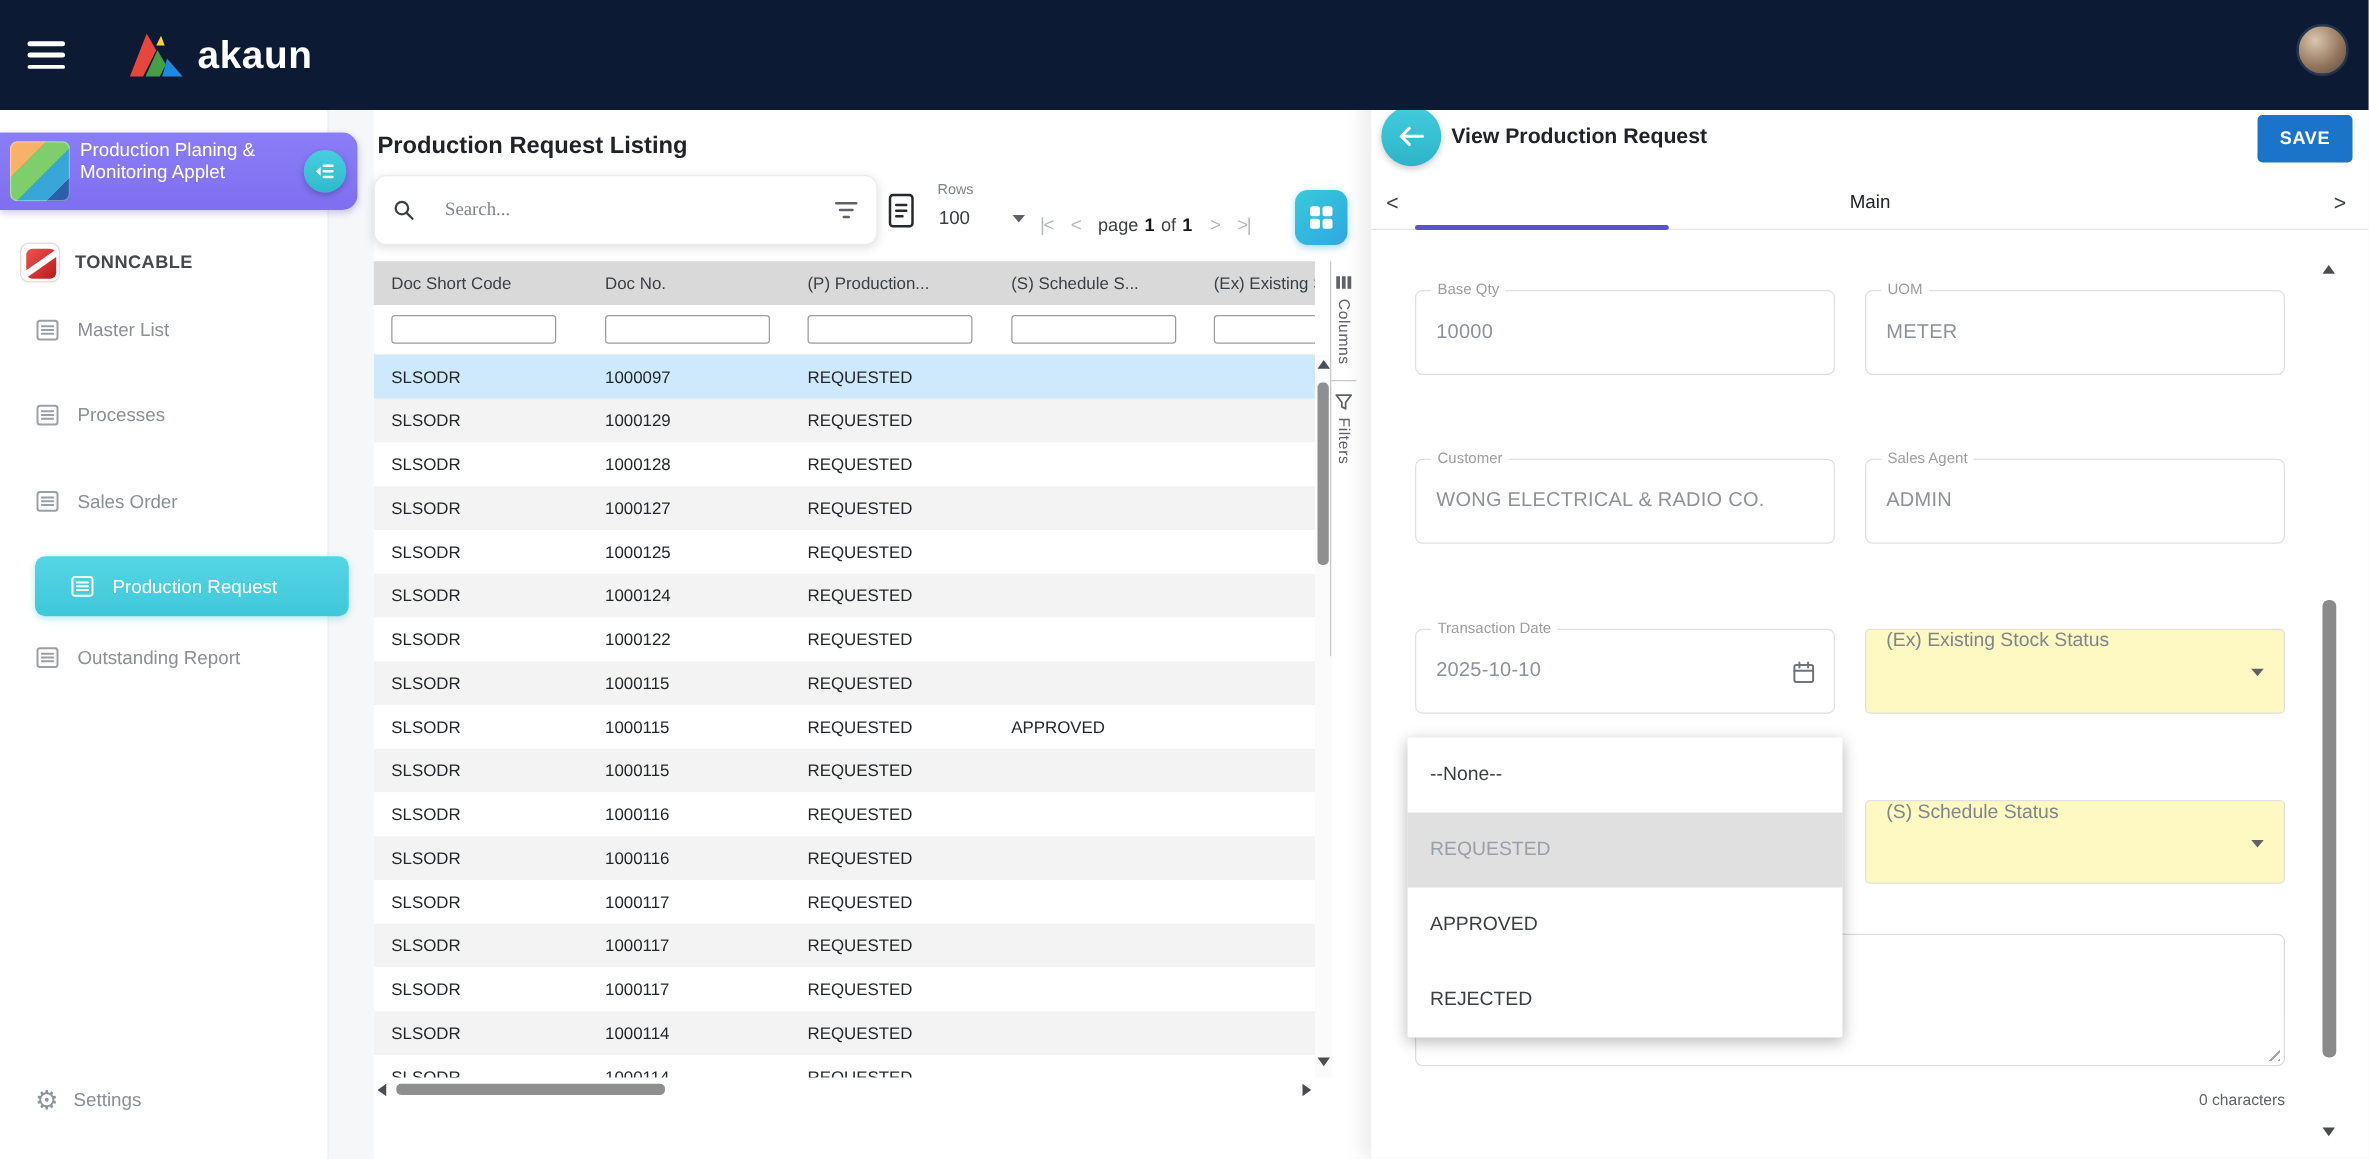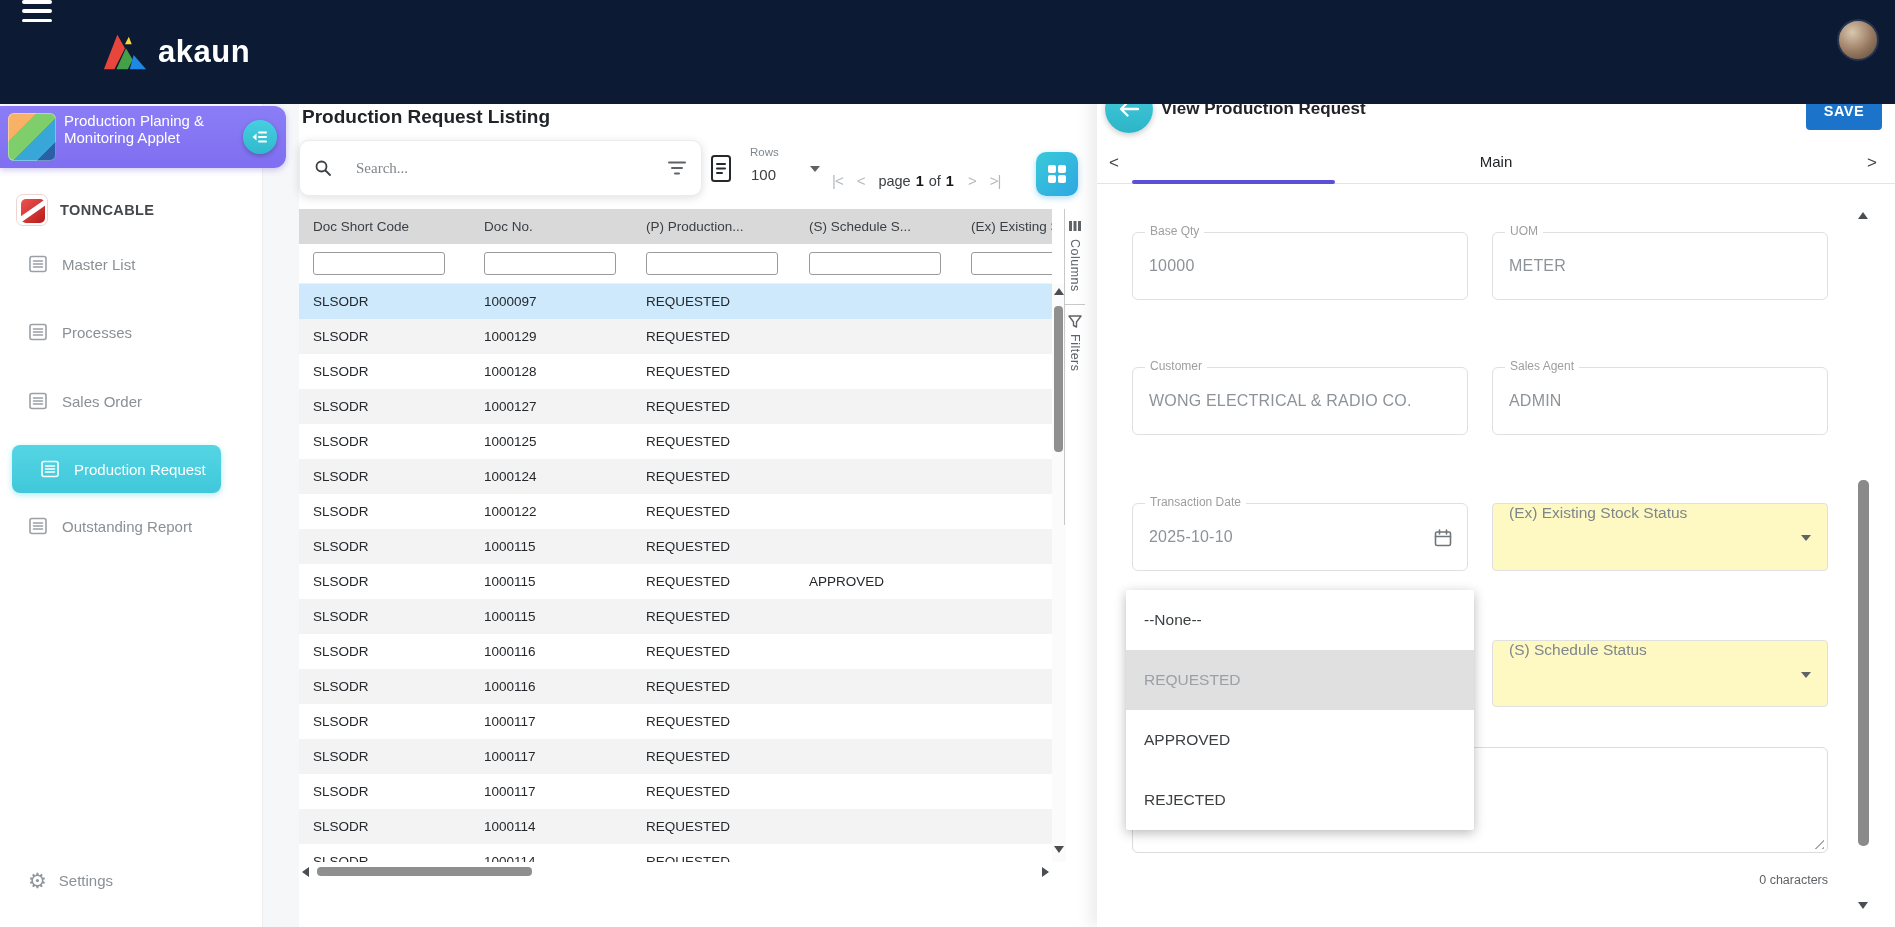--- a/index.html
+++ b/index.html
@@ -1,20 +1,20 @@
 <!DOCTYPE html>
 <html><head>
 <meta charset="utf-8">
 <style>
   *{box-sizing:border-box;margin:0;padding:0}
   html,body{width:1895px;height:927px}
   body{position:relative;overflow:hidden;background:#f6f7f9;font-family:"Liberation Sans",sans-serif;-webkit-font-smoothing:antialiased}
 
   
-  .topbar{position:absolute;left:0;top:0;width:1895px;height:104px;background:#0c1a33;display:flex;z-index:10}
+  .topbar{position:absolute;left:0;top:0;width:1895px;height:88px;background:#0c1a33;display:flex;align-items:center;z-index:10}
   .hamburger{margin-left:22px;width:30px;height:22px;display:flex;flex-direction:column;justify-content:space-between;cursor:pointer}
   .hamburger span{display:block;height:3.5px;background:#fff;border-radius:2px}
   .logo-wrap{display:flex;align-items:center;margin-left:50px}
   .logo-text{color:#fff;font-size:31px;font-weight:bold;letter-spacing:.5px;margin-left:10px}
   .avatar{position:absolute;right:16px;top:19px;width:42px;height:42px;border-radius:50%;background:radial-gradient(circle at 35% 30%,#d9c7ae,#97785f 55%,#55483a);border:2px solid #24344f;cursor:pointer}
 
   
   .sidebar{position:absolute;left:0;top:80px;width:263px;height:847px;background:#fff;border-right:1px solid #ededed;z-index:3}
   .applet-banner{position:absolute;left:0;top:26px;width:286px;height:62px;background:linear-gradient(180deg,#8b7df6,#7f6ff1);border-radius:0 12px 12px 0;box-shadow:0 2px 6px rgba(90,70,220,.3)}
   .applet-icon{position:absolute;left:8px;top:7px;width:48px;height:48px;border-radius:6px;background:linear-gradient(135deg,#f7b267 0 30%,#7ecf6c 30% 55%,#38a6d8 55% 80%,#2b5fa8 80%);box-shadow:inset 0 0 0 1px rgba(255,255,255,.35)}
@@ -25,34 +25,34 @@
   .tonn-logo:before{content:"";position:absolute;left:4px;top:4px;width:24px;height:24px;border-radius:5px;background:linear-gradient(135deg,#ef5350,#b71c1c)}
   .tonn-logo:after{content:"";position:absolute;left:-4px;top:12px;width:44px;height:5px;background:#fff;transform:rotate(-35deg)}
   .company-label{margin-left:12px;font-size:14.5px;font-weight:bold;color:#45494d;letter-spacing:.4px}
   .nav-item{position:absolute;left:0;width:263px;height:44px;display:flex;align-items:center;padding-left:28px;color:#8a9095;font-size:15px;cursor:pointer}
   .nav-item .nav-ico{margin-right:14px;display:flex}
   .nav-item:nth-child(1){top:162px}
   .nav-item:nth-child(2){top:230px}
   .nav-item:nth-child(3){top:299px}
   .nav-item:nth-child(4){top:365px;height:48px}
   .nav-item:nth-child(5){top:424px}
-  .nav-item.active{left:12px;width:209px;background:linear-gradient(180deg,#55d5e4,#3fc8da);border-radius:8px;color:#fff;box-shadow:0 2px 6px rgba(38,198,218,.35)}
+  .nav-item.active{left:28px;width:251px;background:linear-gradient(180deg,#55d5e4,#3fc8da);border-radius:8px;color:#fff;box-shadow:0 2px 6px rgba(38,198,218,.35)}
   .nav-item.active svg *{stroke:#fff}
   .settings-row{position:absolute;left:0;top:778px;width:263px;height:44px;display:flex;align-items:center;padding-left:28px;color:#8a9095;font-size:15px;cursor:pointer}
   .gear{font-size:21px;color:#8f959a;margin-right:12px;line-height:1}
 
   
   .listing{position:absolute;left:299px;top:80px;width:798px;height:847px;background:#fff}
   .listing-title{position:absolute;left:3px;top:26px;font-size:19px;font-weight:bold;color:#202428}
   .searchbox{position:absolute;left:0;top:60px;width:403px;height:56px;background:#fff;border:1px solid #ececec;border-radius:10px;box-shadow:0 2px 8px rgba(60,64,67,.16);display:flex;align-items:center;padding:0 14px}
   .searchbox input{flex:1;border:none;outline:none;font-size:15px;color:#1d4ed8;margin-left:24px;font-family:Liberation Serif, serif;background:transparent}
   .searchbox input::placeholder{color:#80868b}
   .doc-ico{position:absolute;left:409px;top:73px;cursor:pointer}
   .rows-label{position:absolute;left:451px;top:66px;font-size:11.5px;color:#80868b}
-  .rows-select{position:absolute;left:452px;top:86px;display:flex;align-items:flex-start;cursor:pointer}
+  .rows-select{position:absolute;left:452px;top:86px;display:flex;align-items:center;cursor:pointer}
   .rows-select .val{font-size:15px;color:#3c4043}
   .caret-down{width:0;height:0;border-left:5px solid transparent;border-right:5px solid transparent;border-top:6px solid #5f6368}
   .rows-select .caret-down{margin-left:34px}
   .pager{position:absolute;left:533px;top:92px;display:flex;align-items:center;gap:14px}
   .pg-btn{font-size:15px;color:#b4b8bc;cursor:pointer;letter-spacing:-1px}
   .pg-text{font-size:14.5px;color:#3c4043;display:flex;gap:5px;align-items:center}
   .pg-text b{color:#17191b}
   .grid-btn{position:absolute;left:737px;top:72px;width:42px;height:44px;border-radius:10px;background:linear-gradient(135deg,#38cad9,#2fa7e2);display:flex;align-items:center;justify-content:center;box-shadow:0 2px 6px rgba(47,167,226,.4);cursor:pointer}
 
   .hdr-row{position:absolute;left:0;top:129px;width:753px;height:35px;background:#d9d9d9;display:grid;grid-template-columns:171px 162px 163px 162px 160px;align-items:center;overflow:hidden}

